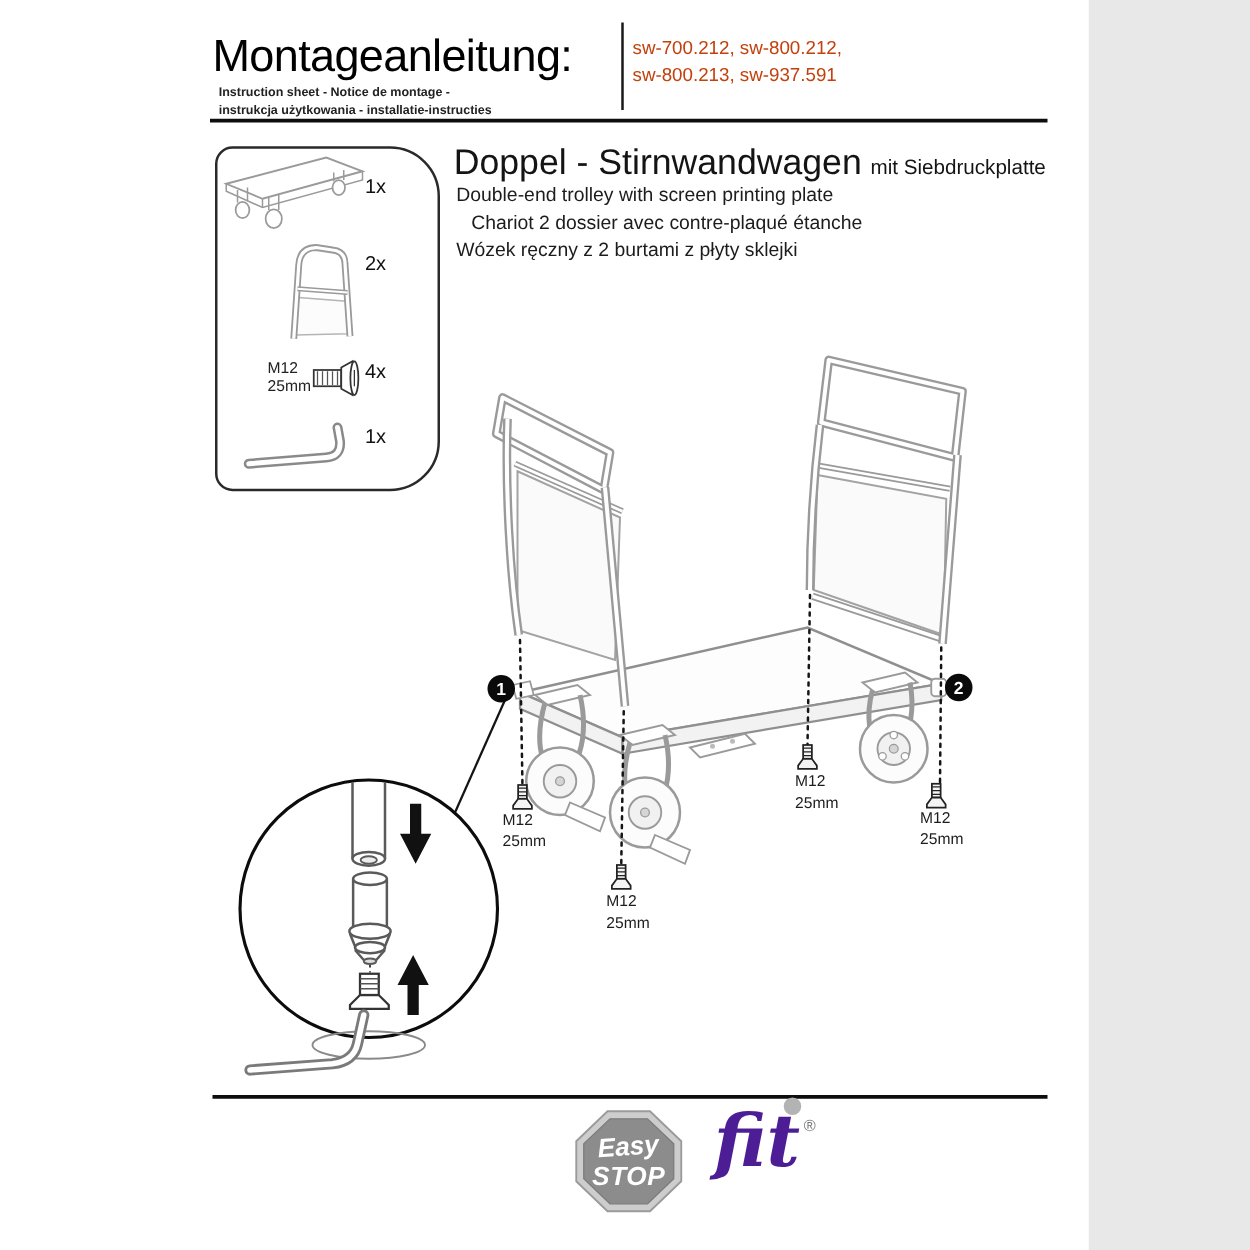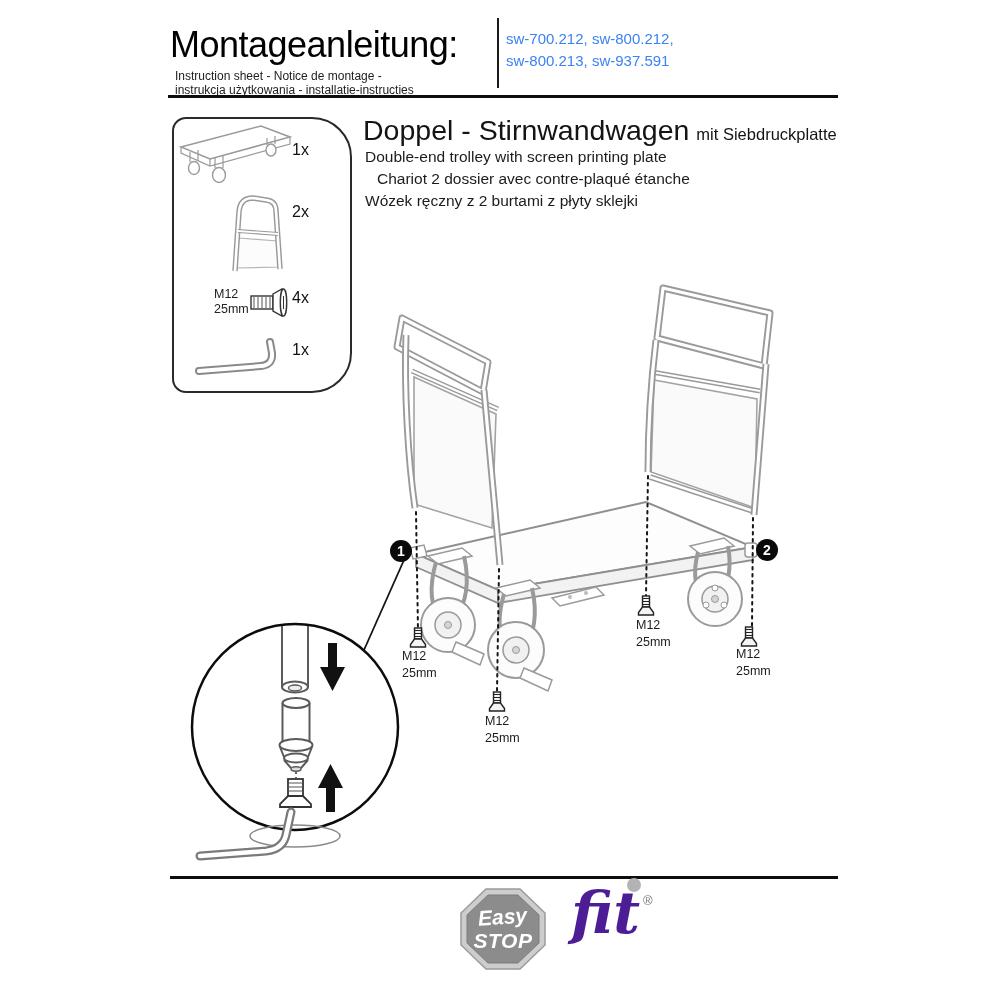--- a/index.html
+++ b/index.html
@@ -1,22 +1,22 @@
 <!DOCTYPE html>
 <html><head>
 <meta charset="utf-8">
 <style>
   html,body{margin:0;padding:0;background:#e8e8e8;}
-  #page{position:relative;width:1000px;height:1000px;background:#ffffff;overflow:hidden;
+  #page{position:relative;width:871px;height:1000px;background:#ffffff;overflow:hidden;
         font-family:"Liberation Sans",sans-serif;color:#111;}
   .abs{position:absolute;white-space:nowrap;}
   .rule{position:absolute;background:#0d0d0d;}
   .hdr-title{font-size:36px;letter-spacing:-0.5px;color:#000;}
-  .hdr-codes{font-size:15px;line-height:22px;color:#3b82f6;}
-  .hdr-sub{font-size:12px;color:#222;}
+  .hdr-codes{font-size:15px;line-height:22px;color:#c2410c;}
+  .hdr-sub{font-size:10px;color:#222;font-weight:bold;}
   .vdivider{position:absolute;width:2px;background:#1a1a1a;}
   .title-de{font-size:28.5px;color:#141414;}
   .title-suffix{font-size:16.5px;color:#141414;margin-left:7px;}
   .title-row{display:flex;align-items:baseline;}
   .lang{font-size:15.5px;color:#1c1c1c;}
   .parts-box{position:absolute;left:172px;top:117px;width:176px;height:272px;
              border:2.5px solid #2a2a2a;border-radius:14px 40px 40px 14px;}
   .qty{font-size:16px;color:#111;}
   .spec{font-size:12.5px;line-height:15px;color:#222;}
   .callout{position:absolute;width:22px;height:22px;border-radius:50%;background:#0a0a0a;

